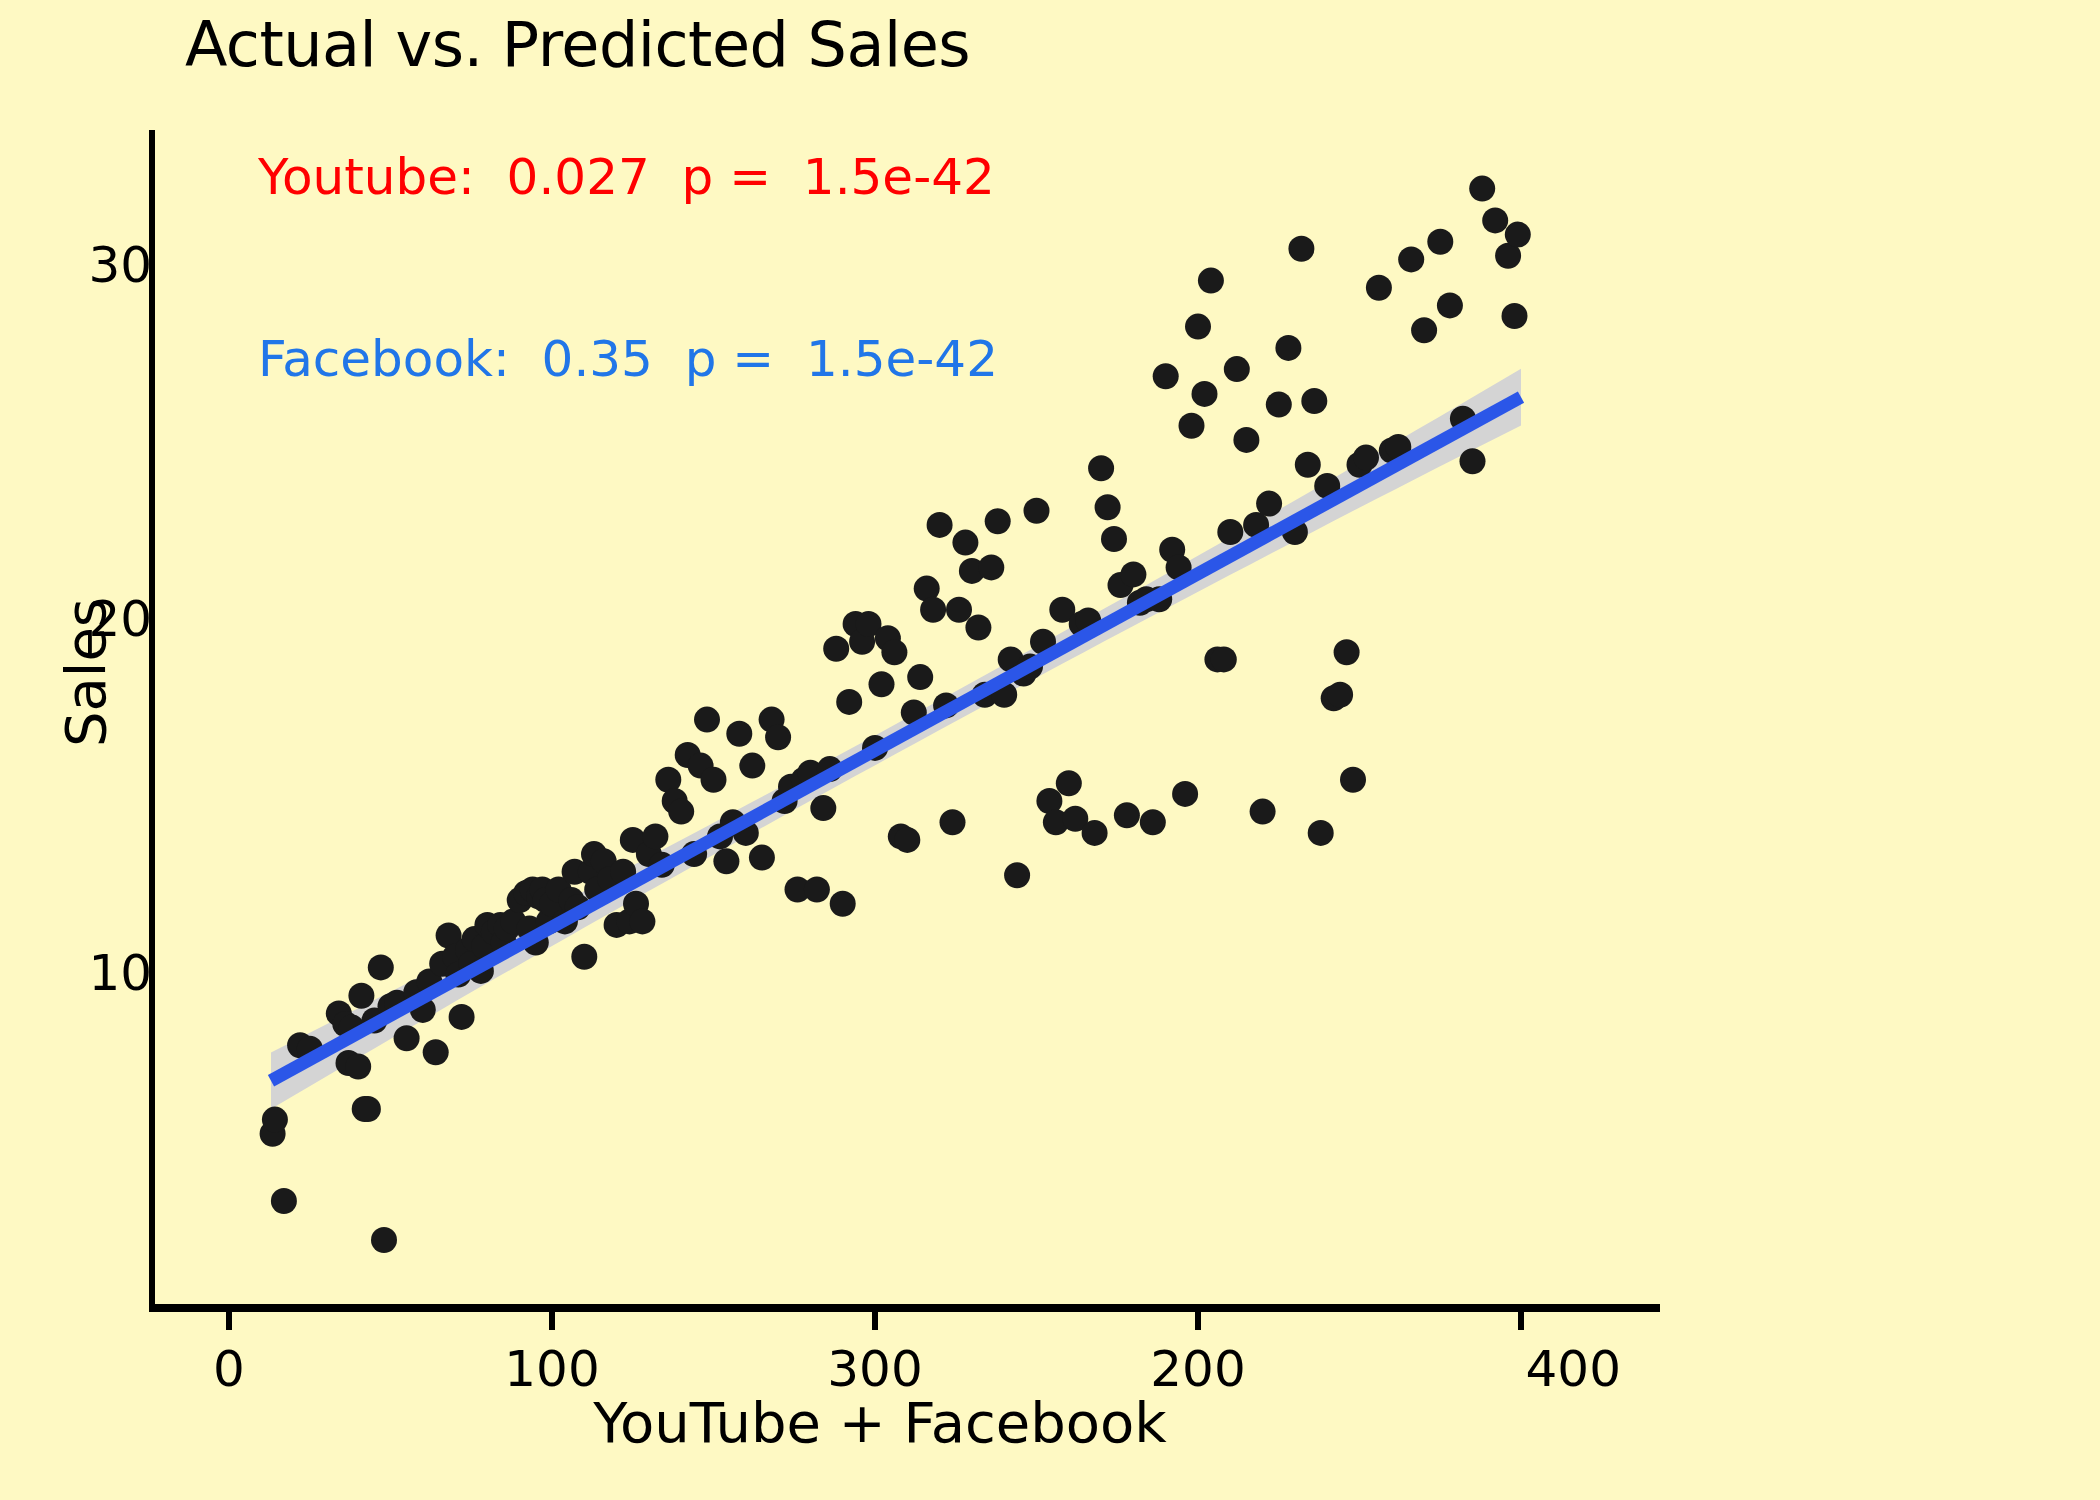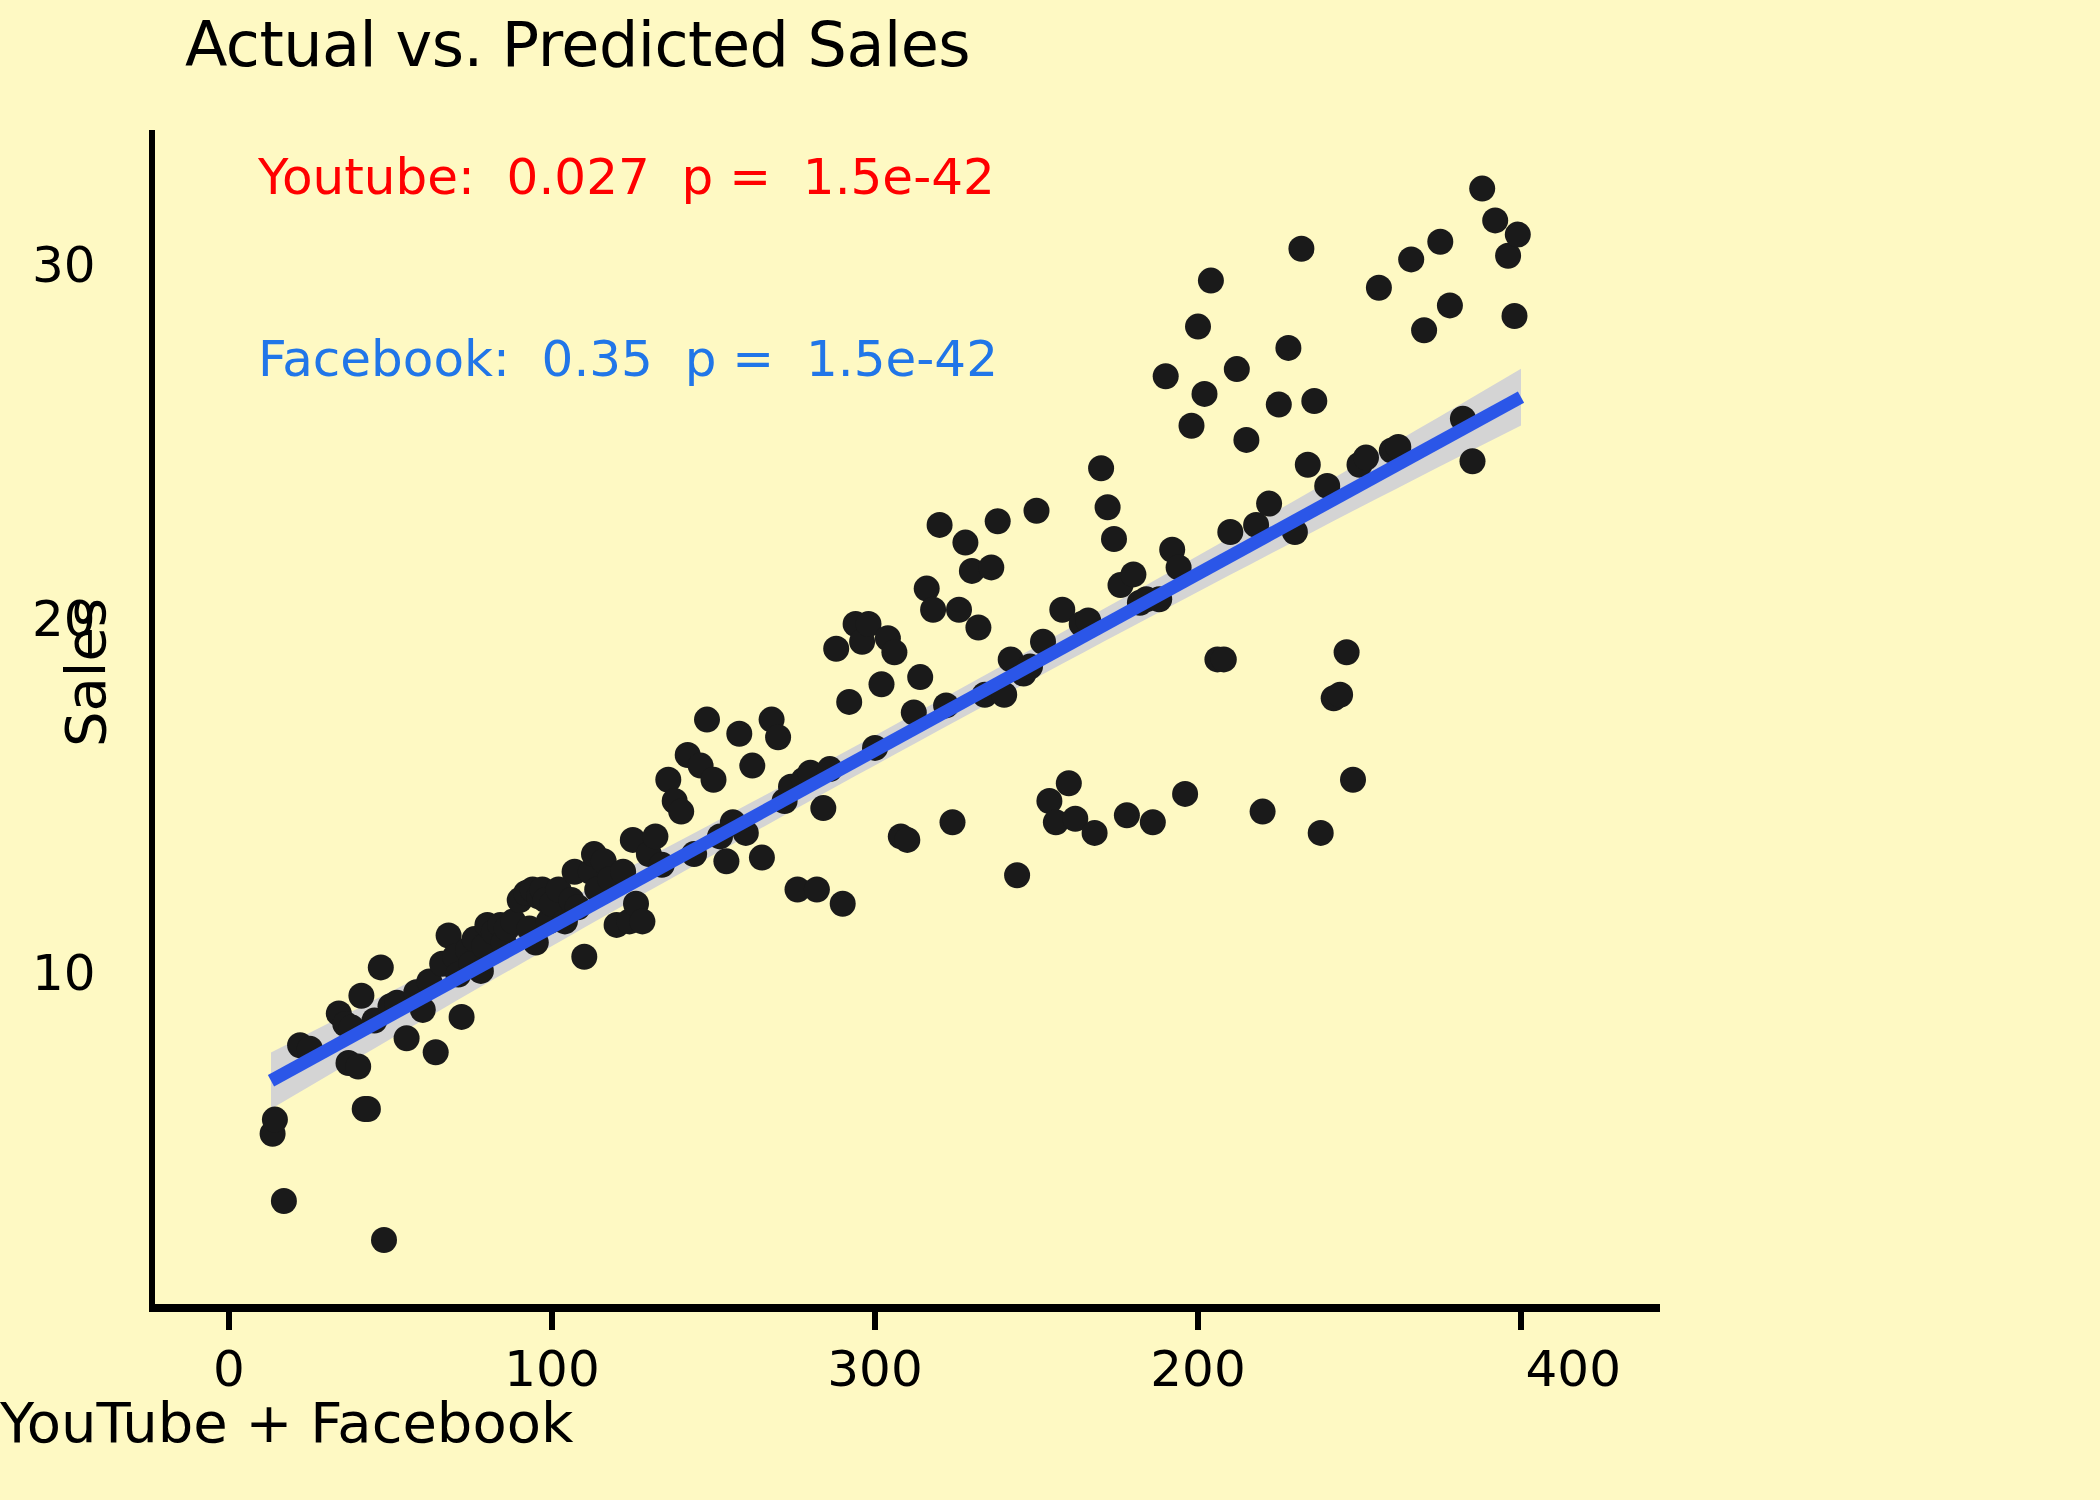--- a/index.html
+++ b/index.html
@@ -53,31 +53,31 @@
     transform: rotate(-90deg);
     transform-origin: center center;
     font-family: "DejaVu Sans", sans-serif;
     white-space: nowrap;
   }
   #xlabel {
     position: absolute;
     left: 0px;
     top: 1390px;
     width: 1760px;
-    text-align: left;
+    text-align: center;
     font-size: 56px;
     color: #000000;
     font-family: "DejaVu Sans", sans-serif;
     white-space: nowrap;
   }
   .ytick-label {
     position: absolute;
     right: 0;
     width: 120px;
-    text-align: left;
+    text-align: right;
     font-size: 50px;
     color: #000000;
     font-family: "DejaVu Sans", sans-serif;
   }
   #ytick-wrap {
     position: absolute;
     left: 0px;
     top: 0px;
     width: 152px;
     height: 1500px;

